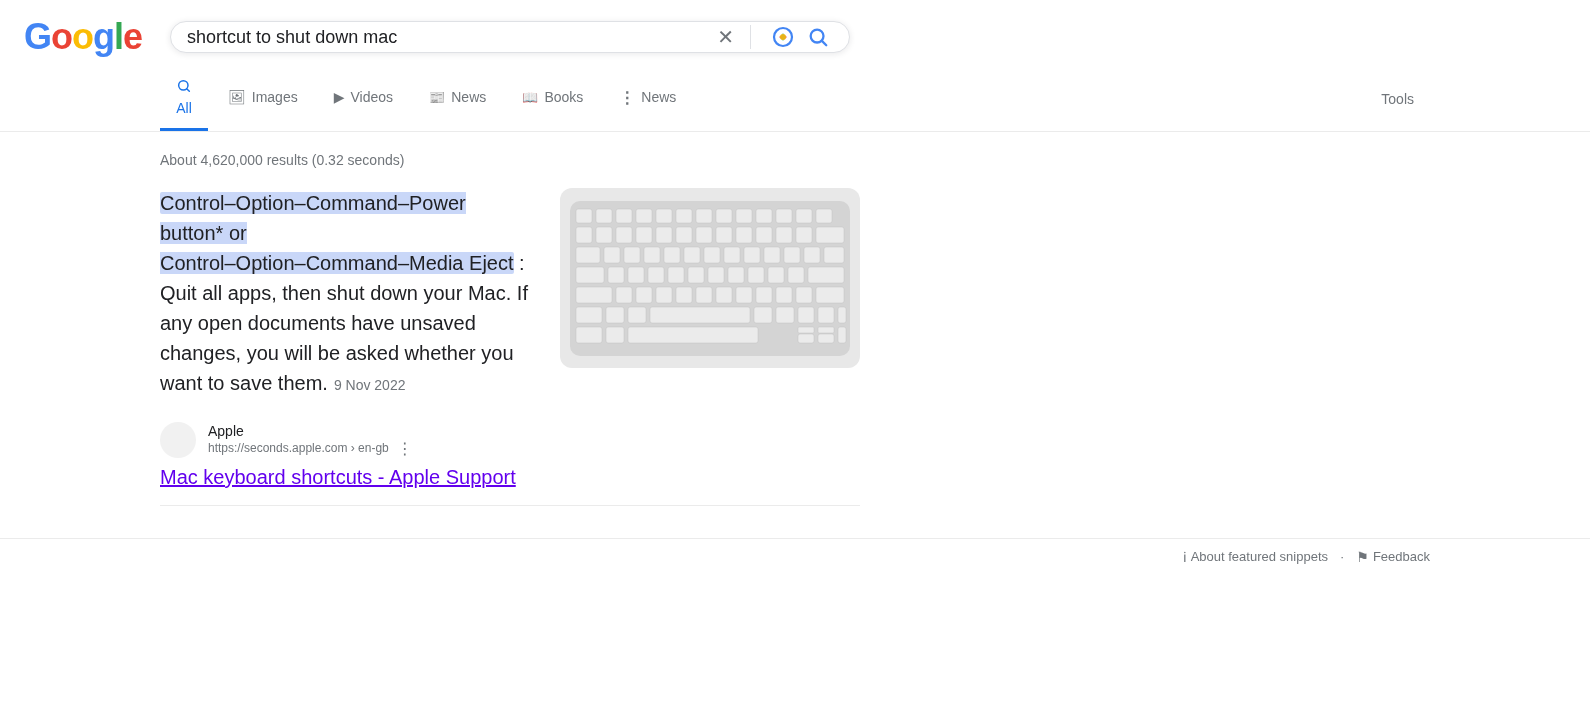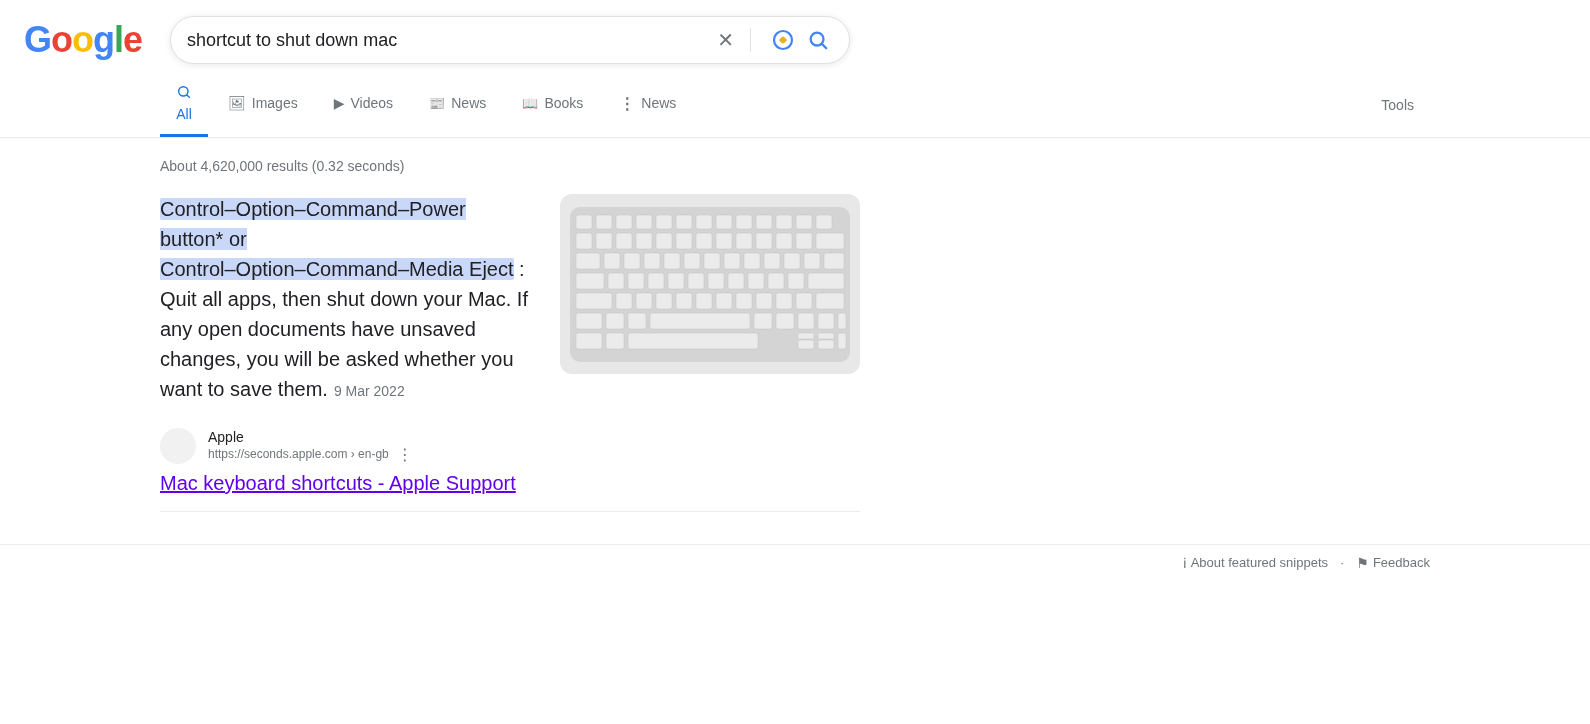--- a/index.html
+++ b/index.html
@@ -37,21 +37,21 @@
       max-width: 680px;
       position: relative;
     }
 
     .search-bar {
       display: flex;
       align-items: center;
       border: 1px solid #dfe1e5;
       border-radius: 24px;
       padding: 8px 16px;
-      height: 48px;
+      height: 32px;
       background: #fff;
       box-shadow: 0 1px 6px rgba(32,33,36,0.1);
     }
 
     .search-input {
       flex: 1;
       border: none;
       outline: none;
       font-size: 18px;
       color: #202124;
@@ -342,21 +342,21 @@
 </nav>
 
 <div class="results-area">
   <div class="results-main">
 
     <p class="results-count">About 4,620,000 results (0.32 seconds)</p>
 
     <div class="featured-snippet">
       <div class="snippet-text-area">
         <p class="snippet-text">
-          <span class="snippet-highlight">Control–Option–Command–Power button* or<br>Control–Option–Command–Media Eject</span> : Quit all apps, then shut down your Mac. If any open documents have unsaved changes, you will be asked whether you want to save them.<span class="snippet-date">9 Mar 2022</span>
+          <span class="snippet-highlight">Control–Option–Command–Power button* or<br>Control–Option–Command–Media Eject</span> : Quit all apps, then shut down your Mac. If any open documents have unsaved changes, you will be asked whether you want to save them.<span class="snippet-date">9 Nov 2022</span>
         </p>
       </div>
 
       <div class="snippet-image-area">
         <div class="keyboard-image">
 
           <svg width="280" height="155" viewBox="0 0 280 155">
             <rect x="0" y="0" width="280" height="155" rx="10" fill="#d4d4d4"></rect>
 
             <rect x="6" y="8" width="16" height="14" rx="2" fill="#ebebeb" stroke="#c0c0c0" stroke-width="0.5"></rect>

